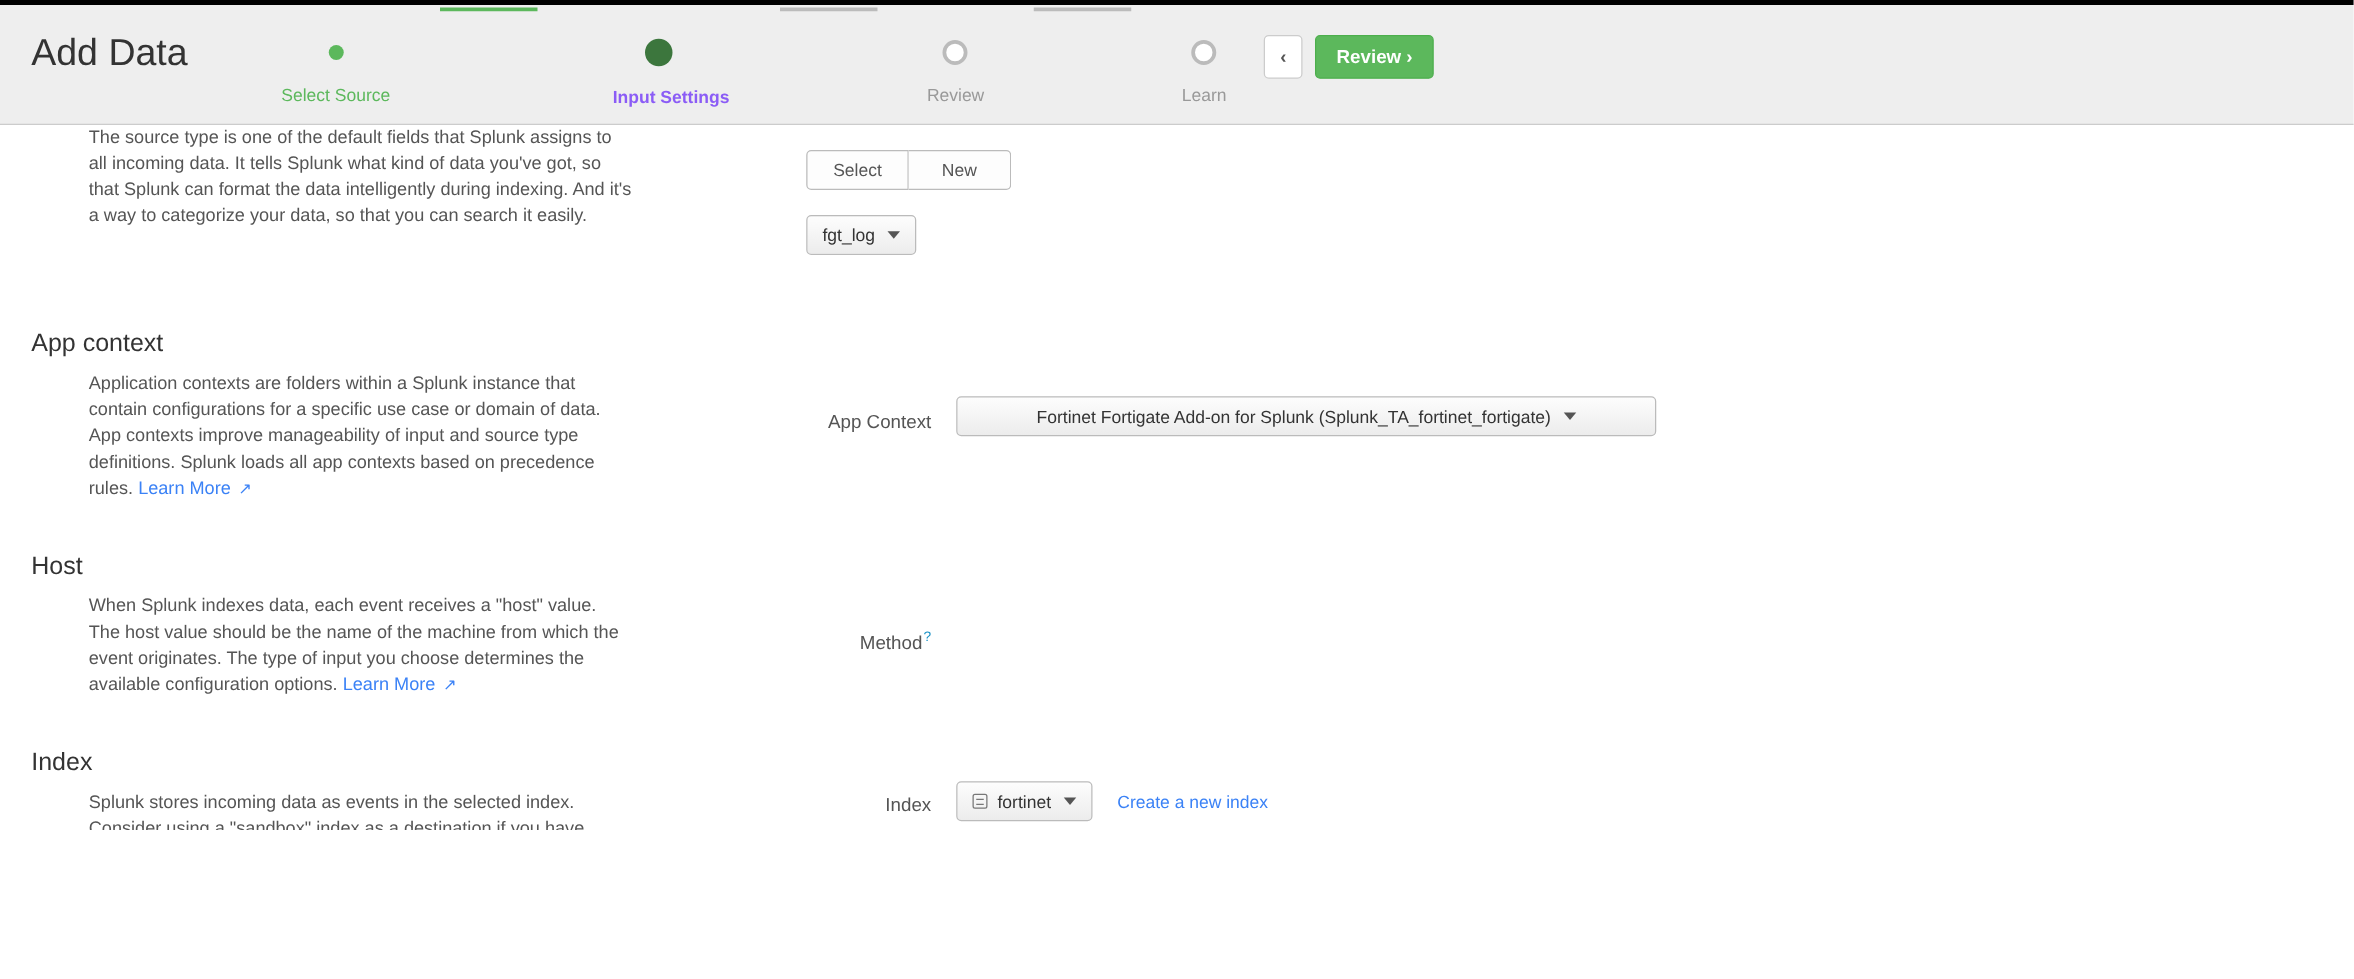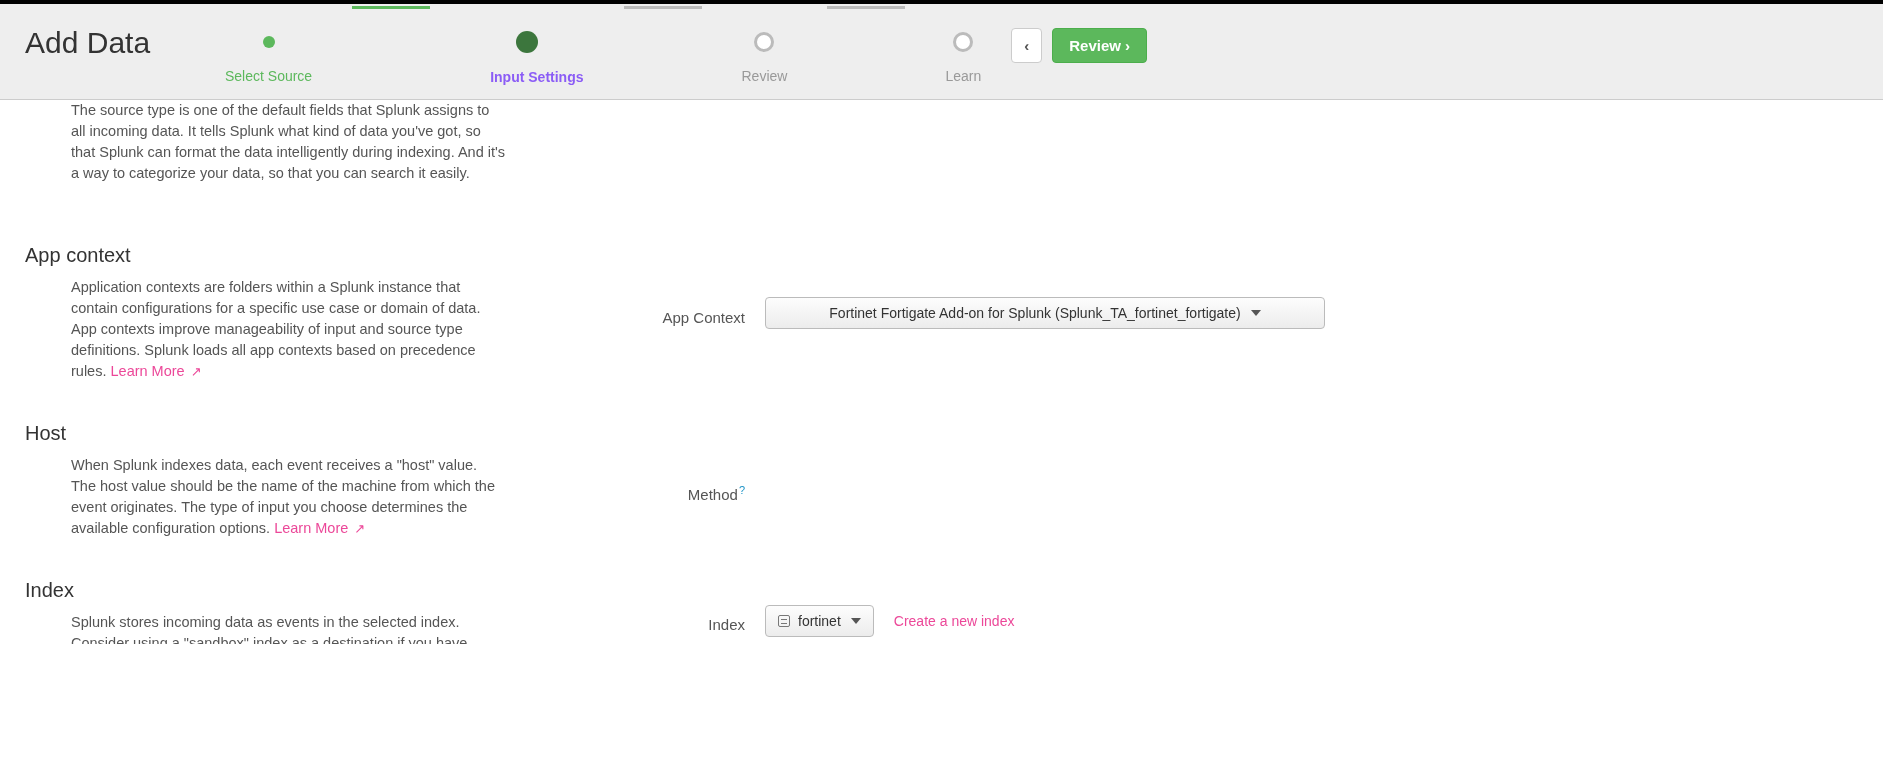--- a/index.html
+++ b/index.html
@@ -131,21 +131,21 @@
     font-size: 20px;
     font-weight: 400;
     margin-bottom: 10px;
   }
   .section-body {
     color: #555;
     line-height: 1.45;
     font-size: 14.5px;
     margin-left: 46px;
   }
-  .link { color: #ec4899; text-decoration: none; cursor: pointer; }
+  .link { color: #3b82f6; text-decoration: none; cursor: pointer; }
   .ext-icon { font-size: 13px; margin-left: 2px; }
 
   .right-label {
     width: 120px;
     text-align: right;
     padding-right: 20px;
     font-size: 15px;
     color: #555;
     padding-top: 8px;
     position: relative;
@@ -264,20 +264,30 @@
     </div>
   </div>
 </div>
 
 <div class="content">
 
   <div class="row source-type-block">
     <div class="left-col">
       <p class="section-body">The source type is one of the default fields that Splunk assigns to all incoming data. It tells Splunk what kind of data you've got, so that Splunk can format the data intelligently during indexing. And it's a way to categorize your data, so that you can search it easily.</p>
     </div>
+    <div class="right-col" style="flex-direction:column; gap:20px; margin-top:20px;">
+      <div class="btn-group">
+        <div class="seg-btn">Select</div>
+        <div class="seg-btn">New</div>
+      </div>
+      <div class="dropdown-btn">
+        <span>fgt_log</span>
+        <span class="chev-down"></span>
+      </div>
+    </div>
   </div>
 
   <div class="row app-context-row">
     <div class="left-col">
       <h2 class="section-title">App context</h2>
       <p class="section-body">
         <span>Application contexts are folders within a Splunk instance that contain configurations for a specific use case or domain of data. App contexts improve manageability of input and source type definitions. Splunk loads all app contexts based on precedence rules. </span>
         <a class="link"><span>Learn More</span> <span class="ext-icon">↗</span></a>
       </p>
     </div>

